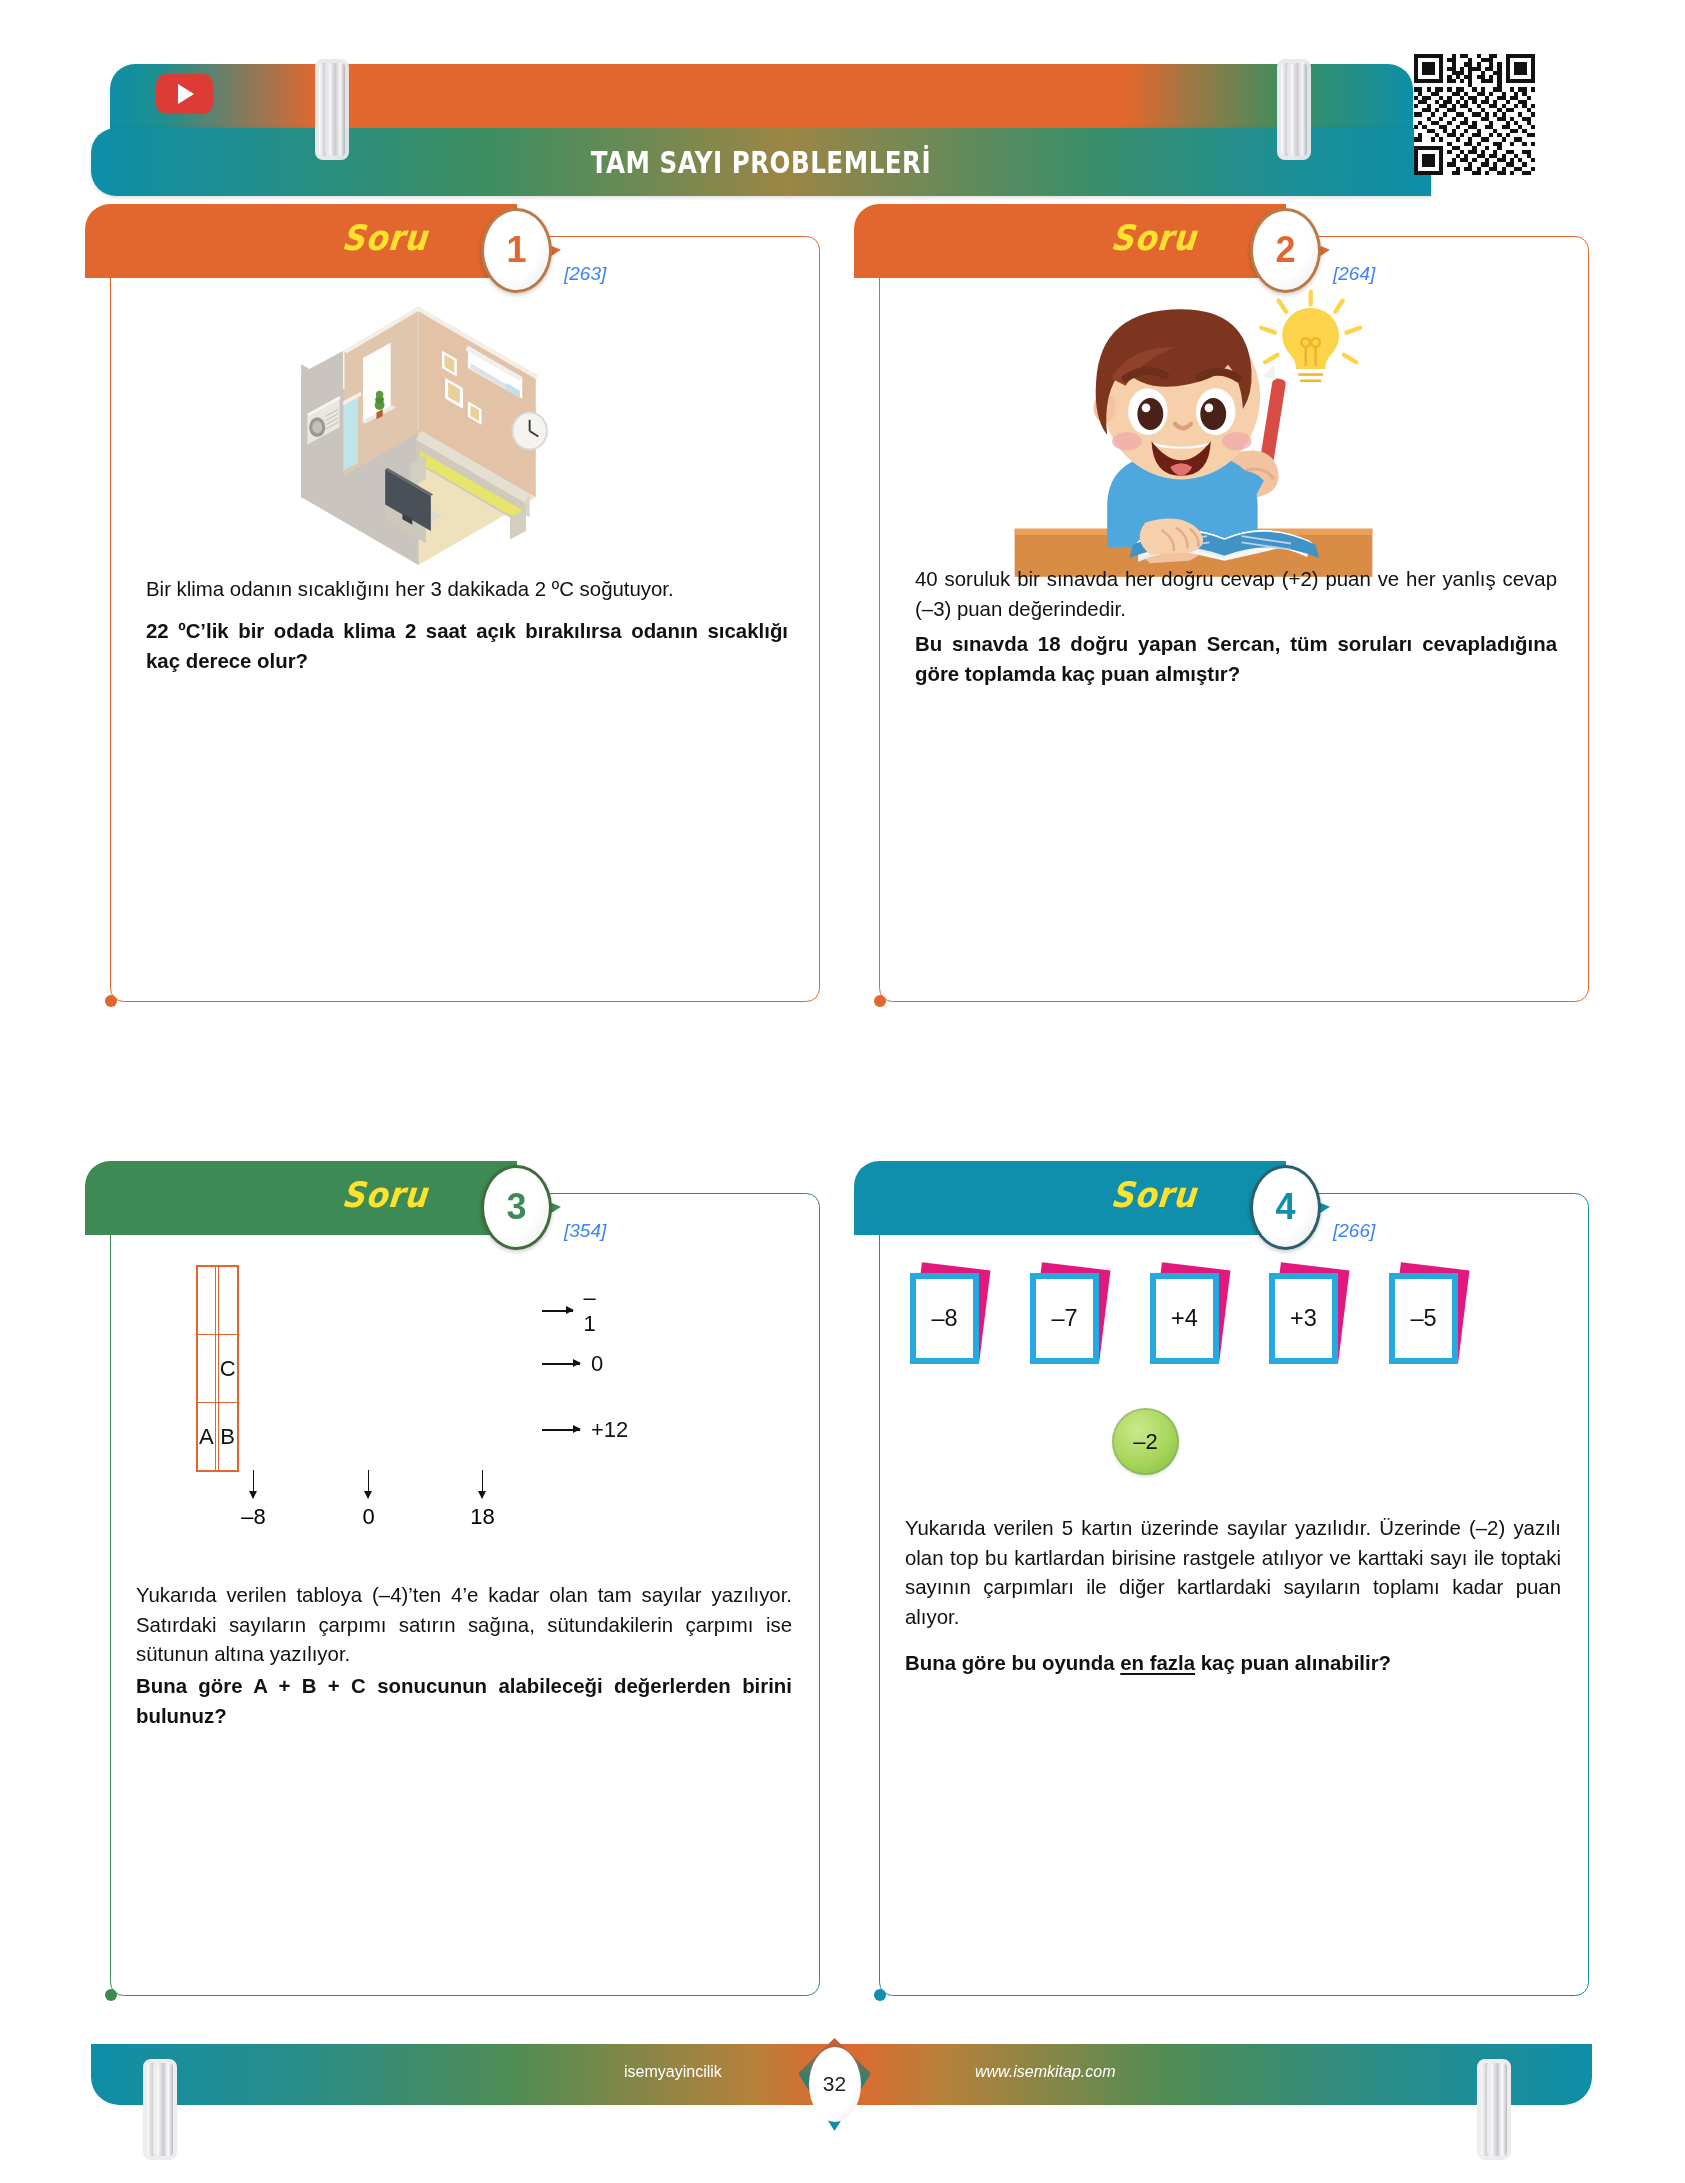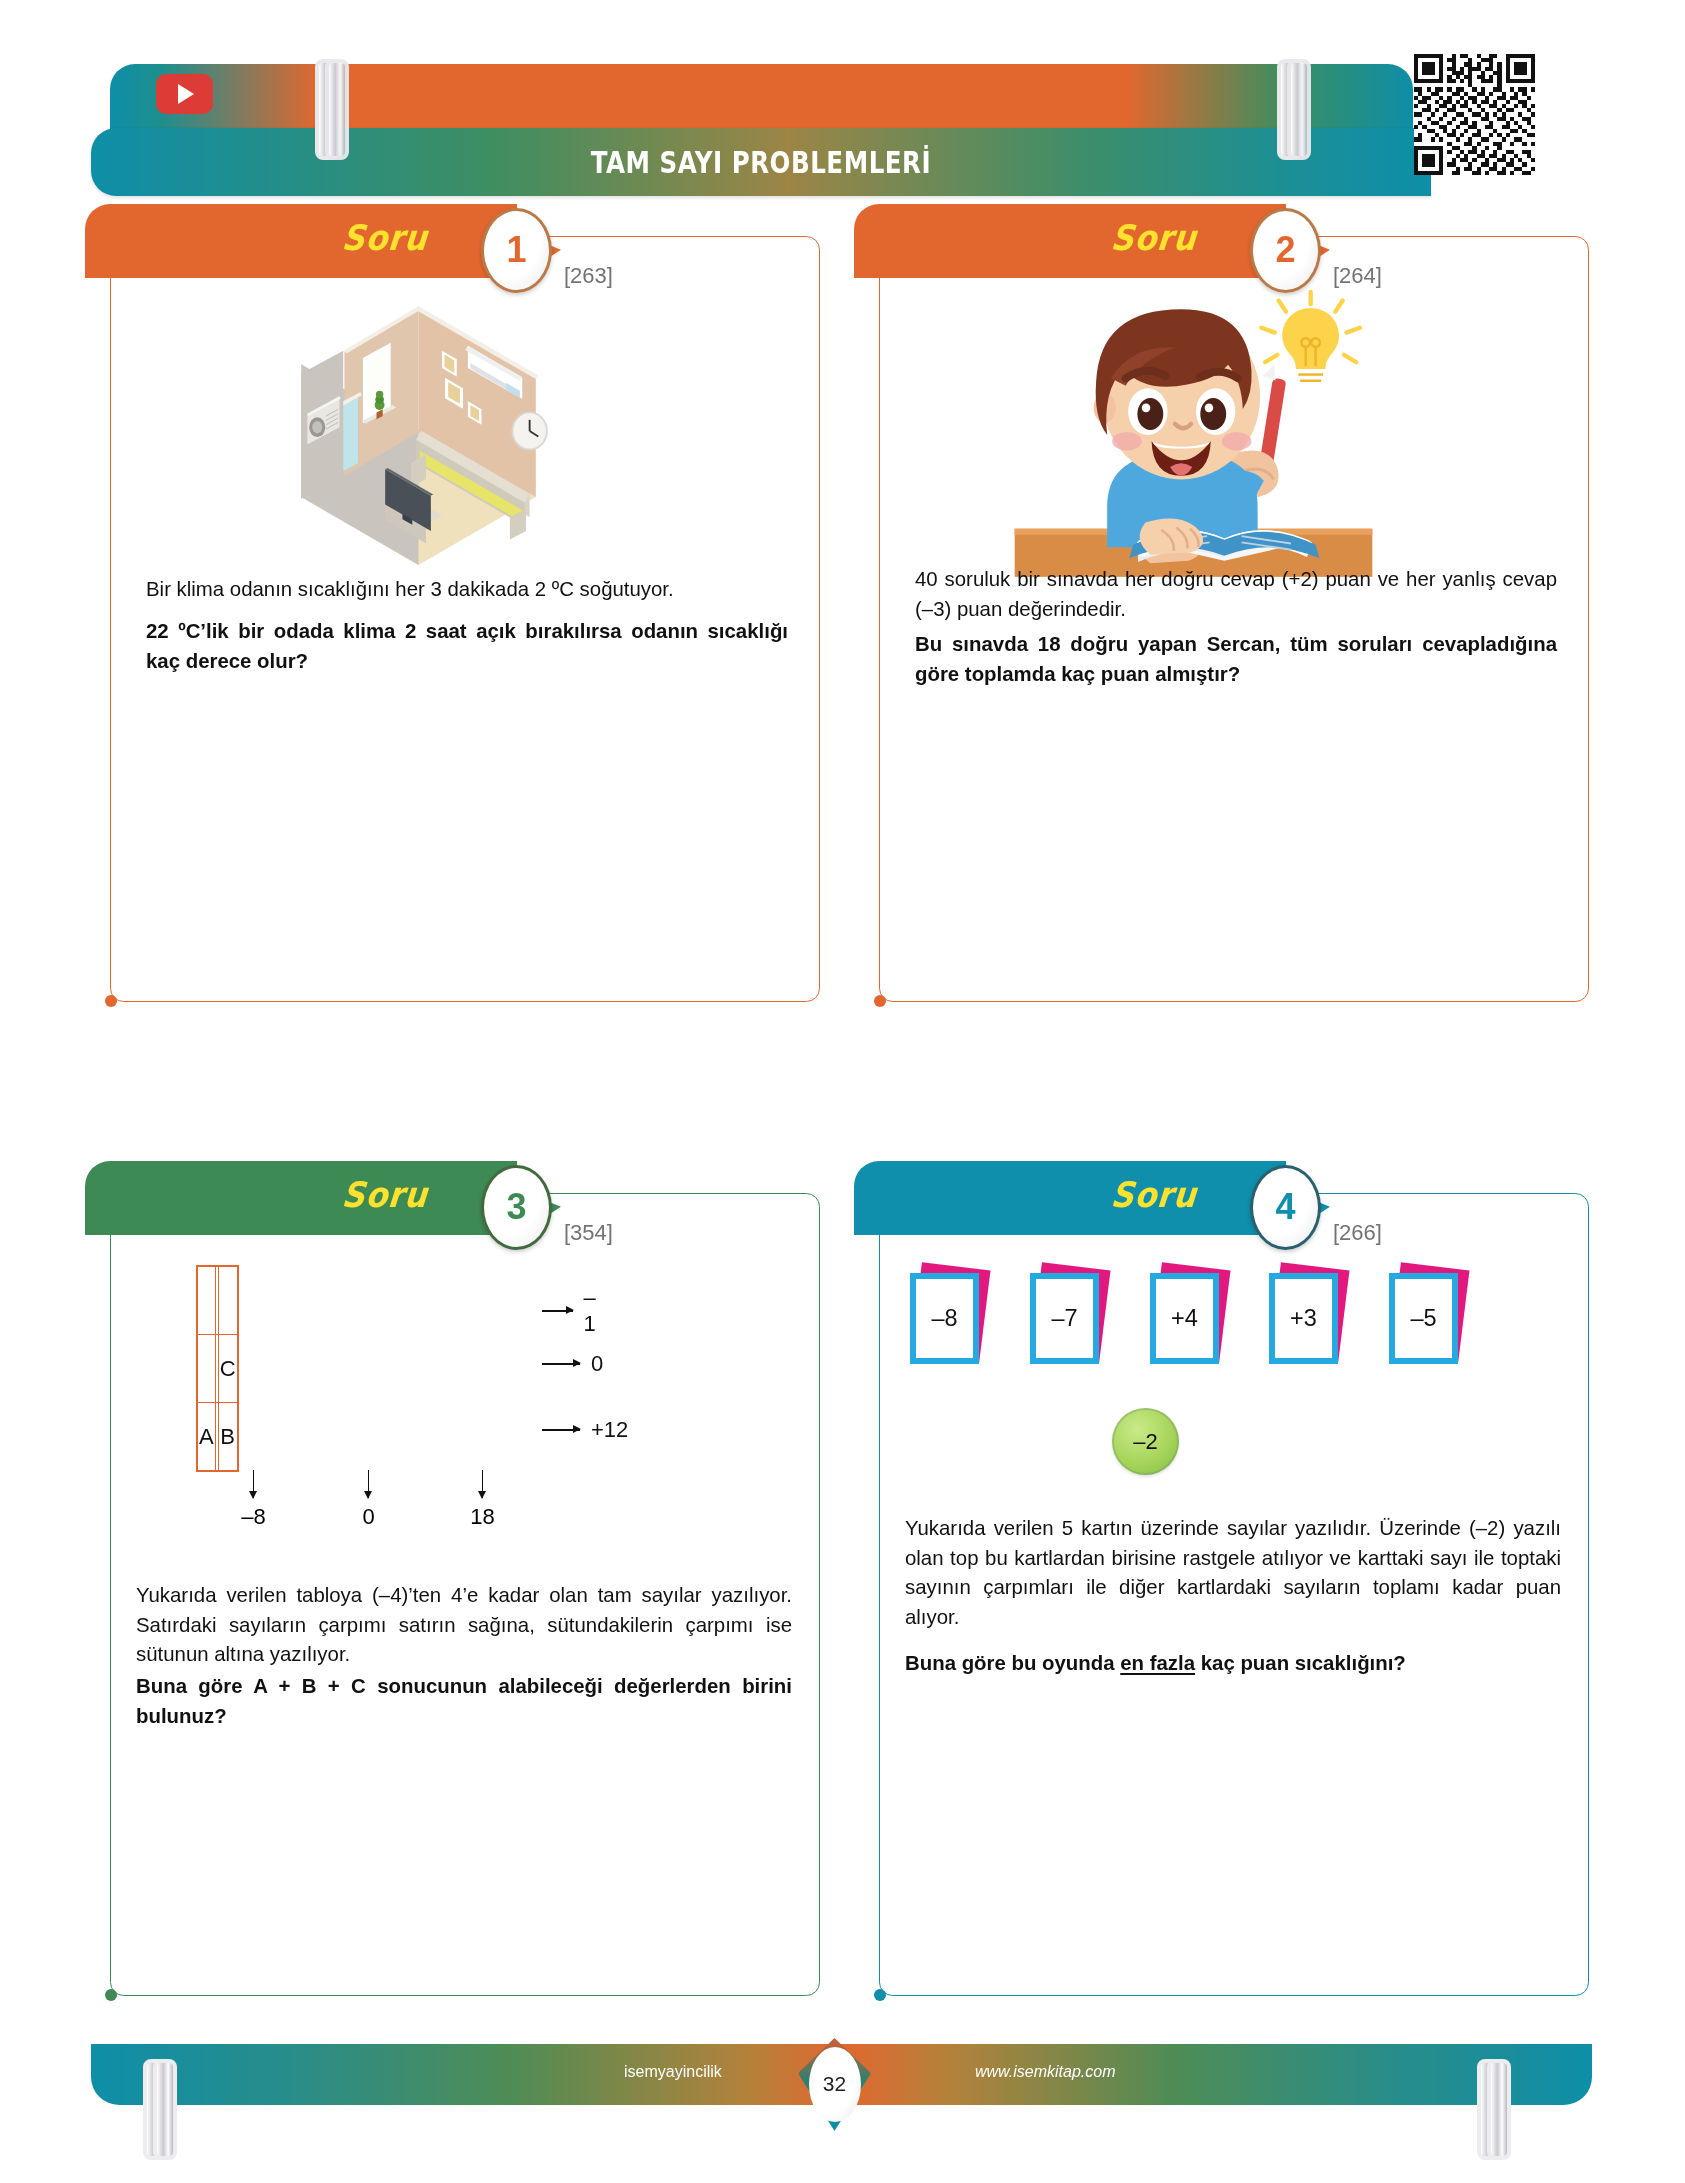--- a/index.html
+++ b/index.html
@@ -85,21 +85,21 @@
     background:radial-gradient(ellipse at 40% 30%,#ffffff 55%,#e8e8e8 100%);
     border:3.7px solid #b97a47;
     display:flex;align-items:center;justify-content:center;
     font-size:36px;font-weight:bold;color:#e2672f;
     box-shadow:0 1.9px 4.3px rgba(0,0,0,.2);
   }
   .qcard.green .num-badge{border-color:#416b3d;color:#3e8a55;}
   .qcard.teal  .num-badge{border-color:#2a5f70;color:#0f8fab;}
   .qref{
     position:absolute;left:454px;top:59px;
-    font-size:22px;color:#737373;font-weight:500;
+    font-size:19px;color:#3b82f6;font-weight:500;font-style:italic;
   }
   .dot{
     position:absolute;left:-6.2px;bottom:-6.2px;width:12.4px;height:12.4px;border-radius:50%;
     background:#e2672f;
   }
   .qcard.green .dot{background:#3e8a55;}
   .qcard.teal  .dot{background:#0f8fab;}
 
   .qtext{position:absolute;font-size:20.4px;line-height:1.45;color:#111;text-align:justify;}
   .qtext.bold{font-weight:bold;}
@@ -701,21 +701,21 @@
       <div class="front">+3</div>
     </div>
     <div class="numcard" style="left:510px;top:112px;">
       <div class="back"></div>
       <div class="front">–5</div>
     </div>
 
     <div class="ball" style="left:233px;top:247px;">–2</div>
 
     <div class="qtext" style="left:26px;top:353px;width:656px;">Yukarıda verilen 5 kartın üzerinde sayılar yazılıdır. Üzerinde (–2) yazılı olan top bu kartlardan birisine rastgele atılıyor ve karttaki sayı ile toptaki sayının çarpımları ile diğer kartlardaki sayıların toplamı kadar puan alıyor.</div>
-    <div class="qtext bold" style="left:26px;top:488px;width:656px;"><span>Buna göre bu oyunda </span><u>en fazla</u><span> kaç puan sıcaklığını?</span></div>
+    <div class="qtext bold" style="left:26px;top:488px;width:656px;"><span>Buna göre bu oyunda </span><u>en fazla</u><span> kaç puan alınabilir?</span></div>
   </div>
 
   <div class="footer"></div>
   <div class="fring" style="left:143px;top:2059px;"></div>
   <div class="fring" style="left:1477px;top:2059px;"></div>
   <div class="f-txt f-left">isemyayincilik</div>
   <div class="f-txt f-right">www.isemkitap.com</div>
   <div class="pagebadge">
     <div class="leaf"></div>
     <div class="oval">32</div>

